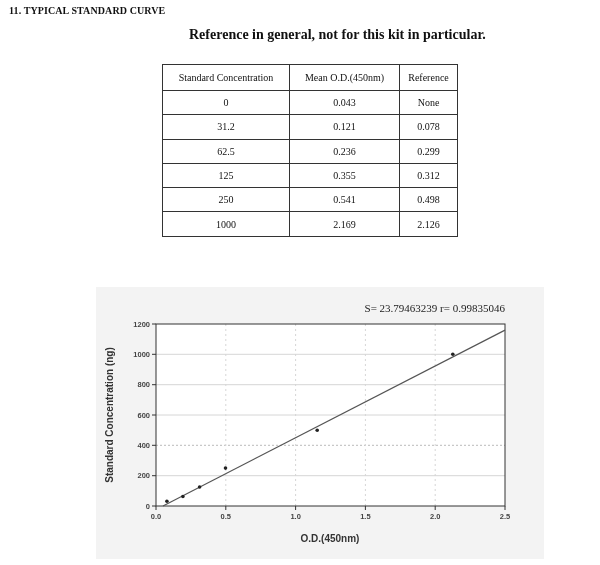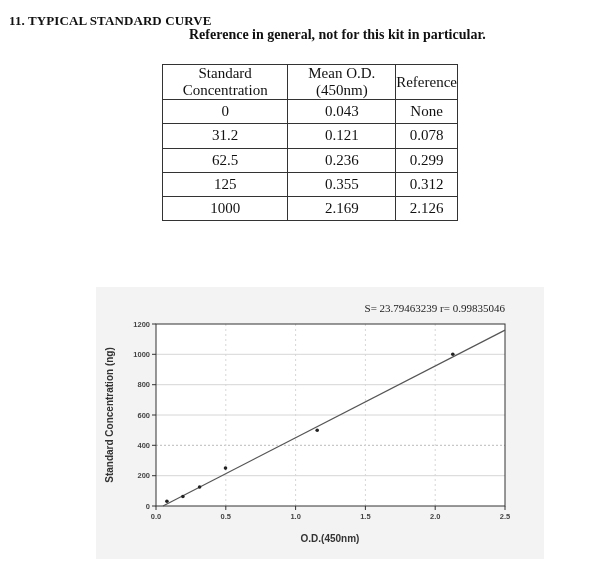--- a/index.html
+++ b/index.html
@@ -1,20 +1,20 @@
 <!DOCTYPE html>
 <html><head>
 <meta charset="utf-8">
 <style>
   html, body { margin:0; padding:0; }
   body { width:600px; height:565px; background:#ffffff; position:relative; overflow:hidden;
          font-family:"Liberation Serif", "DejaVu Serif", serif; color:#111; }
-  .section-title { position:absolute; left:9px; top:5px; font-size:13px; font-weight:bold; letter-spacing:0.1px;margin-top:8px; }
+  .section-title { position:absolute; left:9px; top:5px; font-size:10px; font-weight:bold; letter-spacing:0.1px; }
   .subtitle { position:absolute; left:189px; top:27px; font-size:14px; font-weight:bold; }
-  table.std { position:absolute; left:162px; top:64px; width:296px; border-collapse:collapse; font-size:15px; }
+  table.std { position:absolute; left:162px; top:64px; width:296px; border-collapse:collapse; font-size:10px; }
   table.std th, table.std td { border:1px solid #333; text-align:center; padding:0; height:23.3px; font-weight:normal; }
   table.std th { height:25px; }
   .chart-wrap { position:absolute; left:96px; top:287px; width:448px; height:272px; background:#f3f3f3; }
   .chart-wrap svg { position:absolute; left:0; top:0; }
   .stat-text { font-family:"Liberation Serif", serif; font-size:11px; fill:#222; }
   .tick-label { font-family:"Liberation Sans", sans-serif; font-size:7.5px; font-weight:bold; fill:#444; }
   .axis-label { font-family:"Liberation Sans", sans-serif; font-size:10px; font-weight:bold; fill:#333; }
 </style>
 </head>
 <body>
@@ -43,20 +43,25 @@
     </tr>
     <tr>
       <td>62.5</td>
       <td>0.236</td>
       <td>0.299</td>
     </tr>
     <tr>
       <td>125</td>
       <td>0.355</td>
       <td>0.312</td>
+    </tr>
+    <tr>
+      <td>250</td>
+      <td>0.541</td>
+      <td>0.498</td>
     </tr>
     <tr>
       <td>1000</td>
       <td>2.169</td>
       <td>2.126</td>
     </tr>
   </tbody>
 </table>
 
 <div class="chart-wrap">

